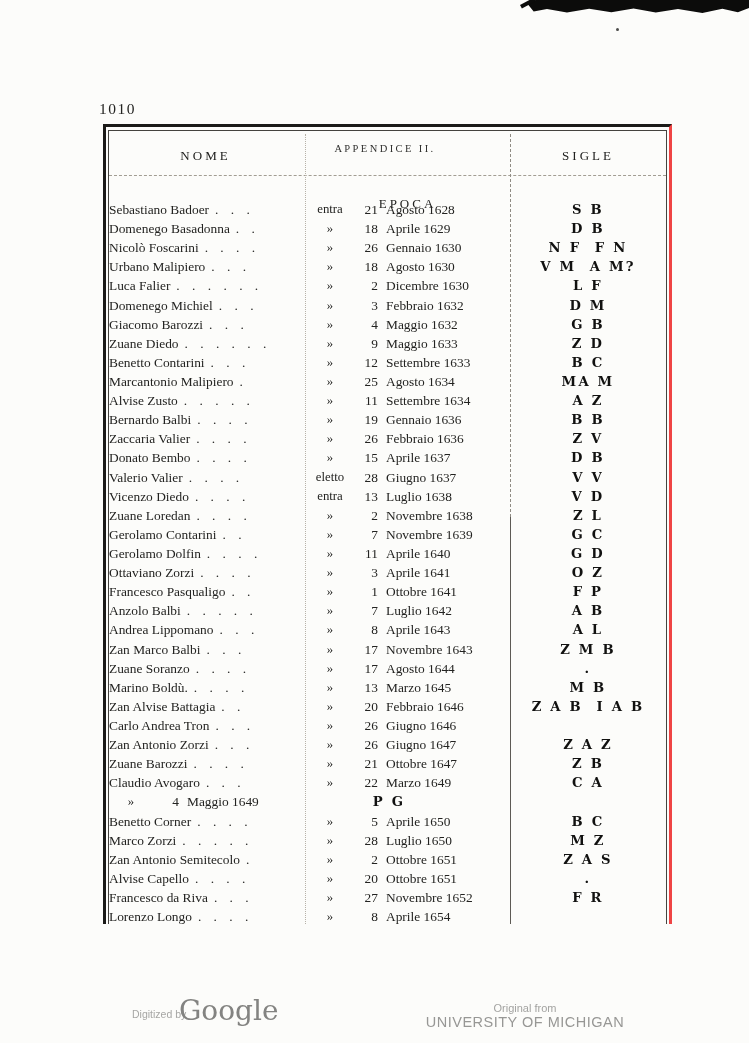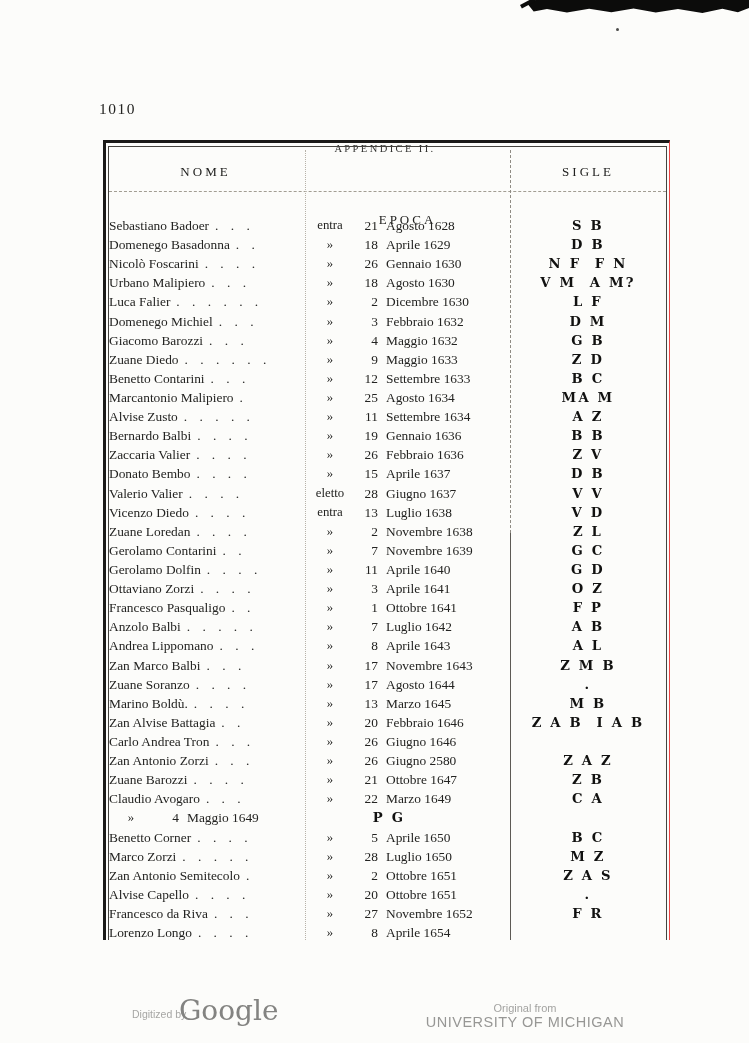--- a/index.html
+++ b/index.html
@@ -10,22 +10,22 @@
   .artifact-bar{position:absolute;left:527px;top:0;width:222px;height:13px;background:#0c0c0b;
     clip-path:polygon(0% 25%,4% 0%,100% 0%,100% 62%,95% 95%,88% 68%,79% 100%,68% 70%,58% 96%,48% 66%,38% 94%,28% 68%,18% 96%,9% 70%,3% 88%);}
   .artifact-slash{position:absolute;left:520px;top:1px;width:16px;height:4px;background:#0c0c0b;transform:rotate(-28deg);}
   .artifact-dot{position:absolute;left:616px;top:28px;width:3px;height:3px;border-radius:50%;background:#4c4c4a;}
 
   
   .pageno{position:absolute;left:99px;top:100px;font-size:15.5px;letter-spacing:1.5px;color:#242422;}
   .apphead{position:absolute;left:285px;top:102px;width:200px;text-align:center;font-size:10.5px;letter-spacing:2.4px;color:#30302e;margin-top:41px;}
 
   
-  .table{position:absolute;left:103px;top:140px;width:563px;height:797px;box-sizing:content-box;
-    border-top:3px solid #1b1a18;border-left:3px solid #1b1a18;border-right:1px solid #ef4444;}
+  .table{position:absolute;left:103px;top:124px;width:563px;height:797px;box-sizing:content-box;
+    border-top:3px solid #1b1a18;border-left:3px solid #1b1a18;border-right:3px solid #ef4444;}
   .table::before{content:'';position:absolute;left:2px;right:2px;top:3px;bottom:0;
     border-top:1px solid #45433f;border-left:1px solid #45433f;border-right:1px solid #45433f;pointer-events:none;}
 
   .col-head{position:absolute;top:21px;font-size:13px;letter-spacing:3px;color:#21211f;text-align:center;}
   .head-nome{left:0;width:199px;}
   .head-epoca{left:199px;width:205px;margin-top:48px;}
   .head-sigle{left:404px;width:156px;}
 
   .hdr-rule{position:absolute;top:48px;left:3px;right:3px;border-top:1px dashed #a29d93;}
   .vd1{position:absolute;left:199px;top:7px;bottom:0;border-left:1px dotted #b7b2a8;}
@@ -351,21 +351,21 @@
             <span class="mon">Giugno 1646</span>
           </span>
     <span class="cell-sigle"></span>
   </div>
 
   <div class="row">
     <span class="cell-name"><span>Zan Antonio Zorzi</span><span class="dots">. . .</span></span>
     <span class="cell-epoca">
             <span class="pfx">»</span>
             <span class="day">26</span>
-            <span class="mon">Giugno 2580</span>
+            <span class="mon">Giugno 1647</span>
           </span>
     <span class="cell-sigle">Z A Z</span>
   </div>
 
   <div class="row">
     <span class="cell-name"><span>Zuane Barozzi</span><span class="dots">. . . .</span></span>
     <span class="cell-epoca">
             <span class="pfx">»</span>
             <span class="day">21</span>
             <span class="mon">Ottobre 1647</span>

